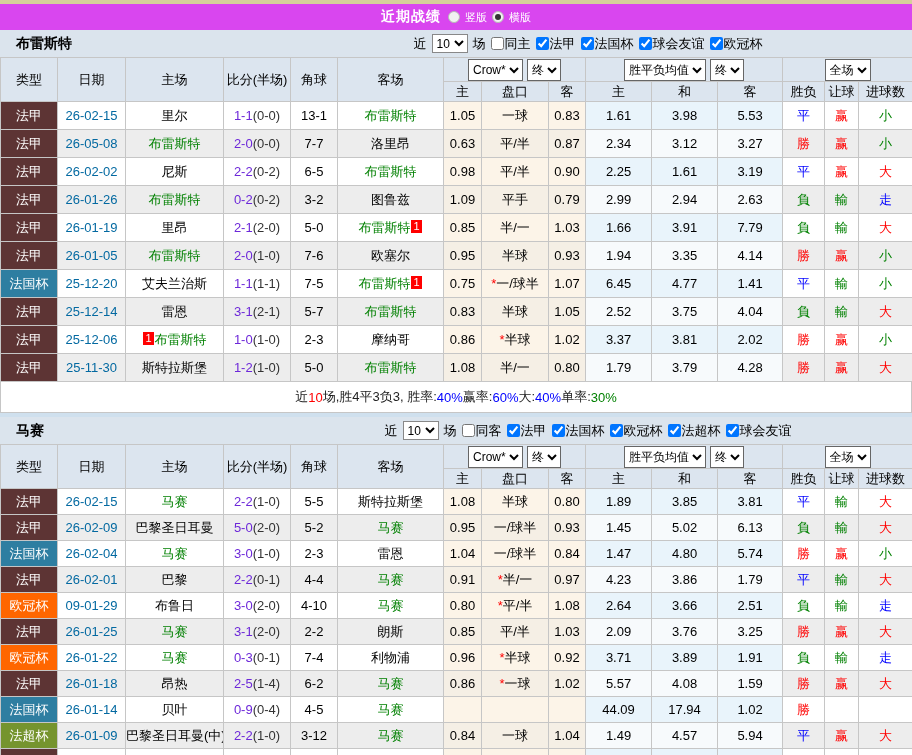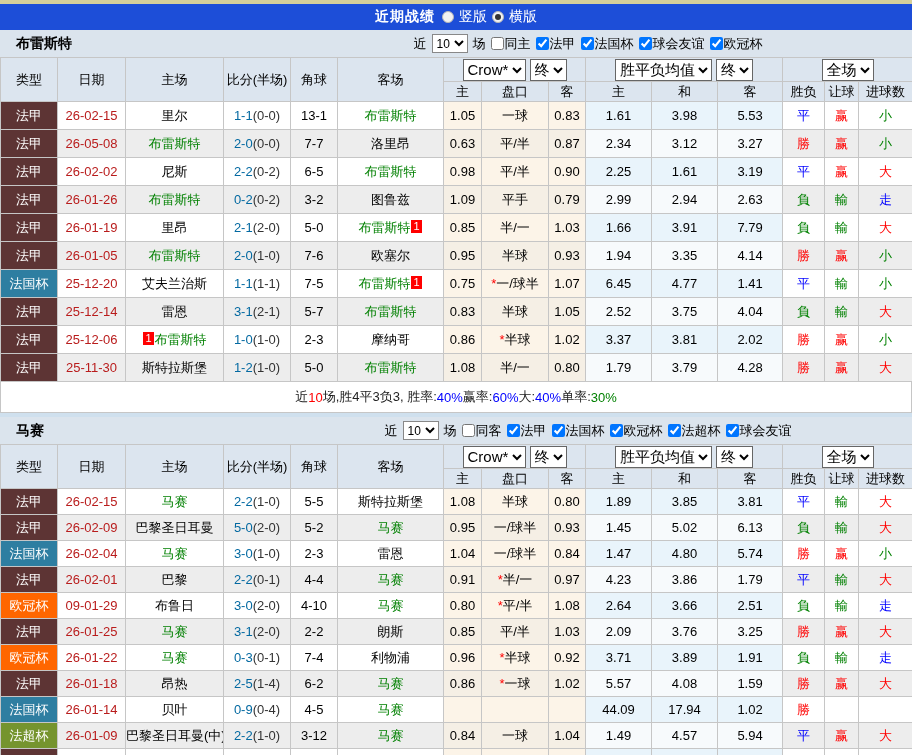--- a/index.html
+++ b/index.html
@@ -1,46 +1,46 @@
 <!DOCTYPE html>
 <html><head>
 <meta charset="utf-8">
 <style>
   html,body{margin:0;padding:0;}
   body{background:#cfe0ee;font-family:"Liberation Sans","DejaVu Sans",sans-serif;}
   .page{width:912px;height:755px;overflow:hidden;background:#cfe0ee;position:relative;}
   .top-strip{height:4px;background:#d6cf9b;}
-  .title-bar{height:26px;background:#1d4ed8;display:flex;align-items:center;justify-content:center;color:#fff;font-size:14px;gap:5px;}
+  .title-bar{height:26px;background:#d946ef;display:flex;align-items:center;justify-content:center;color:#fff;font-size:14px;gap:5px;}
   .title-bar .title{font-weight:bold;letter-spacing:1px;margin-right:2px;}
   .radio{width:12px;height:12px;border-radius:50%;background:#f2f2f2;border:1px solid #b7b7b7;display:inline-flex;align-items:center;justify-content:center;cursor:pointer;box-sizing:border-box;}
   .radio.checked::after{content:"";width:6px;height:6px;border-radius:50%;background:#333;display:block;}
-  .radio-label{font-size:14px;}
+  .radio-label{font-size:11px;}
   .secbar{height:27px;background:#dbe4ed;display:flex;align-items:center;font-size:13px;color:#000;}
   .secbar .team{font-weight:bold;padding-left:16px;width:264px;box-sizing:border-box;font-size:14px;}
   .secbar .filters{flex:1;display:flex;align-items:center;justify-content:center;gap:3px;font-size:13px;}
   .filters select{font-size:12px;height:19px;border:1px solid #888;background:#fff;}
   .filters label{display:inline-flex;align-items:center;cursor:pointer;}
   .filters input[type=checkbox]{width:13px;height:13px;margin:0 1px 0 2px;}
   table.grid{border-collapse:collapse;table-layout:fixed;width:912px;font-size:13px;background:#fff;}
   .grid th,.grid td{border:1px solid #c6c6c6;text-align:center;overflow:hidden;white-space:nowrap;padding:0;}
   .grid thead th{background:#dce5ef;font-weight:normal;color:#000;}
   .grid thead tr.selrow th{height:23px;}
   .grid thead tr.labrow th{height:19px;}
-  .hsel{font-size:15px;height:22px;border:1px solid #666;background:#fff;margin:0 2px;}
+  .hsel{font-size:12px;height:22px;border:1px solid #666;background:#fff;margin:0 2px;}
   .grid tbody tr{height:28px;}
   table.compact tbody tr{height:26px;}
   .grid tr.even td{background:#ededed;}
   .grid td.oc{background:#fcf4e8;}
   .grid tr.even td.oc{background:#f5efe5;}
   .grid td.mc{background:#e9f4fb;}
   .grid tr.even td.mc{background:#f7fafc;}
   .grid td.lg{color:#fff;font-size:13px;}
-  .grid td.date{color:#b91c1c;}
+  .grid td.date{color:#0369a1;}
   .tg{color:#008000;}
-  .score{color:#0369a1;}
+  .score{color:#6d28d9;}
   .half{color:#333;}
   .badge{display:inline-block;background:#ff0000;color:#fff;font-size:11px;line-height:13px;padding:0 2px;margin:0 1px;vertical-align:2px;}
   .star{color:#ff0000;}
   .c-red{color:#ff0000}.c-blue{color:#0000ff}.c-green{color:#008000}
   .summary{border:1px solid #c6c6c6;border-top:none;background:#fff;height:30px;display:flex;align-items:center;justify-content:center;font-size:13px;color:#222;}
   .spacer{height:4px;}
 </style>
 </head>
 <body>
 

